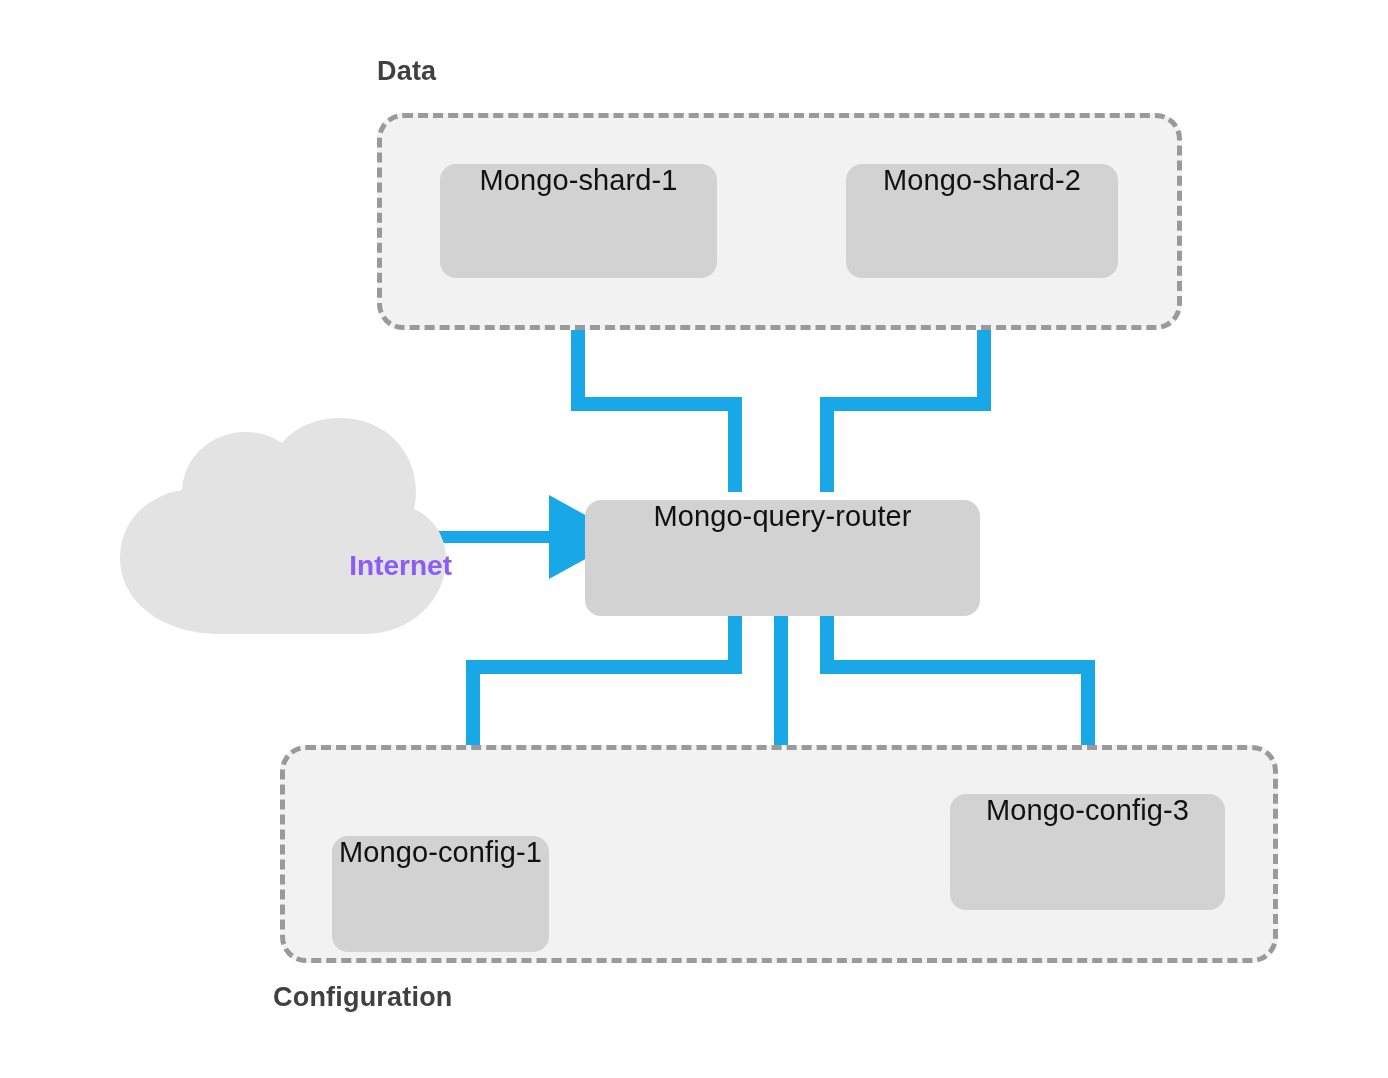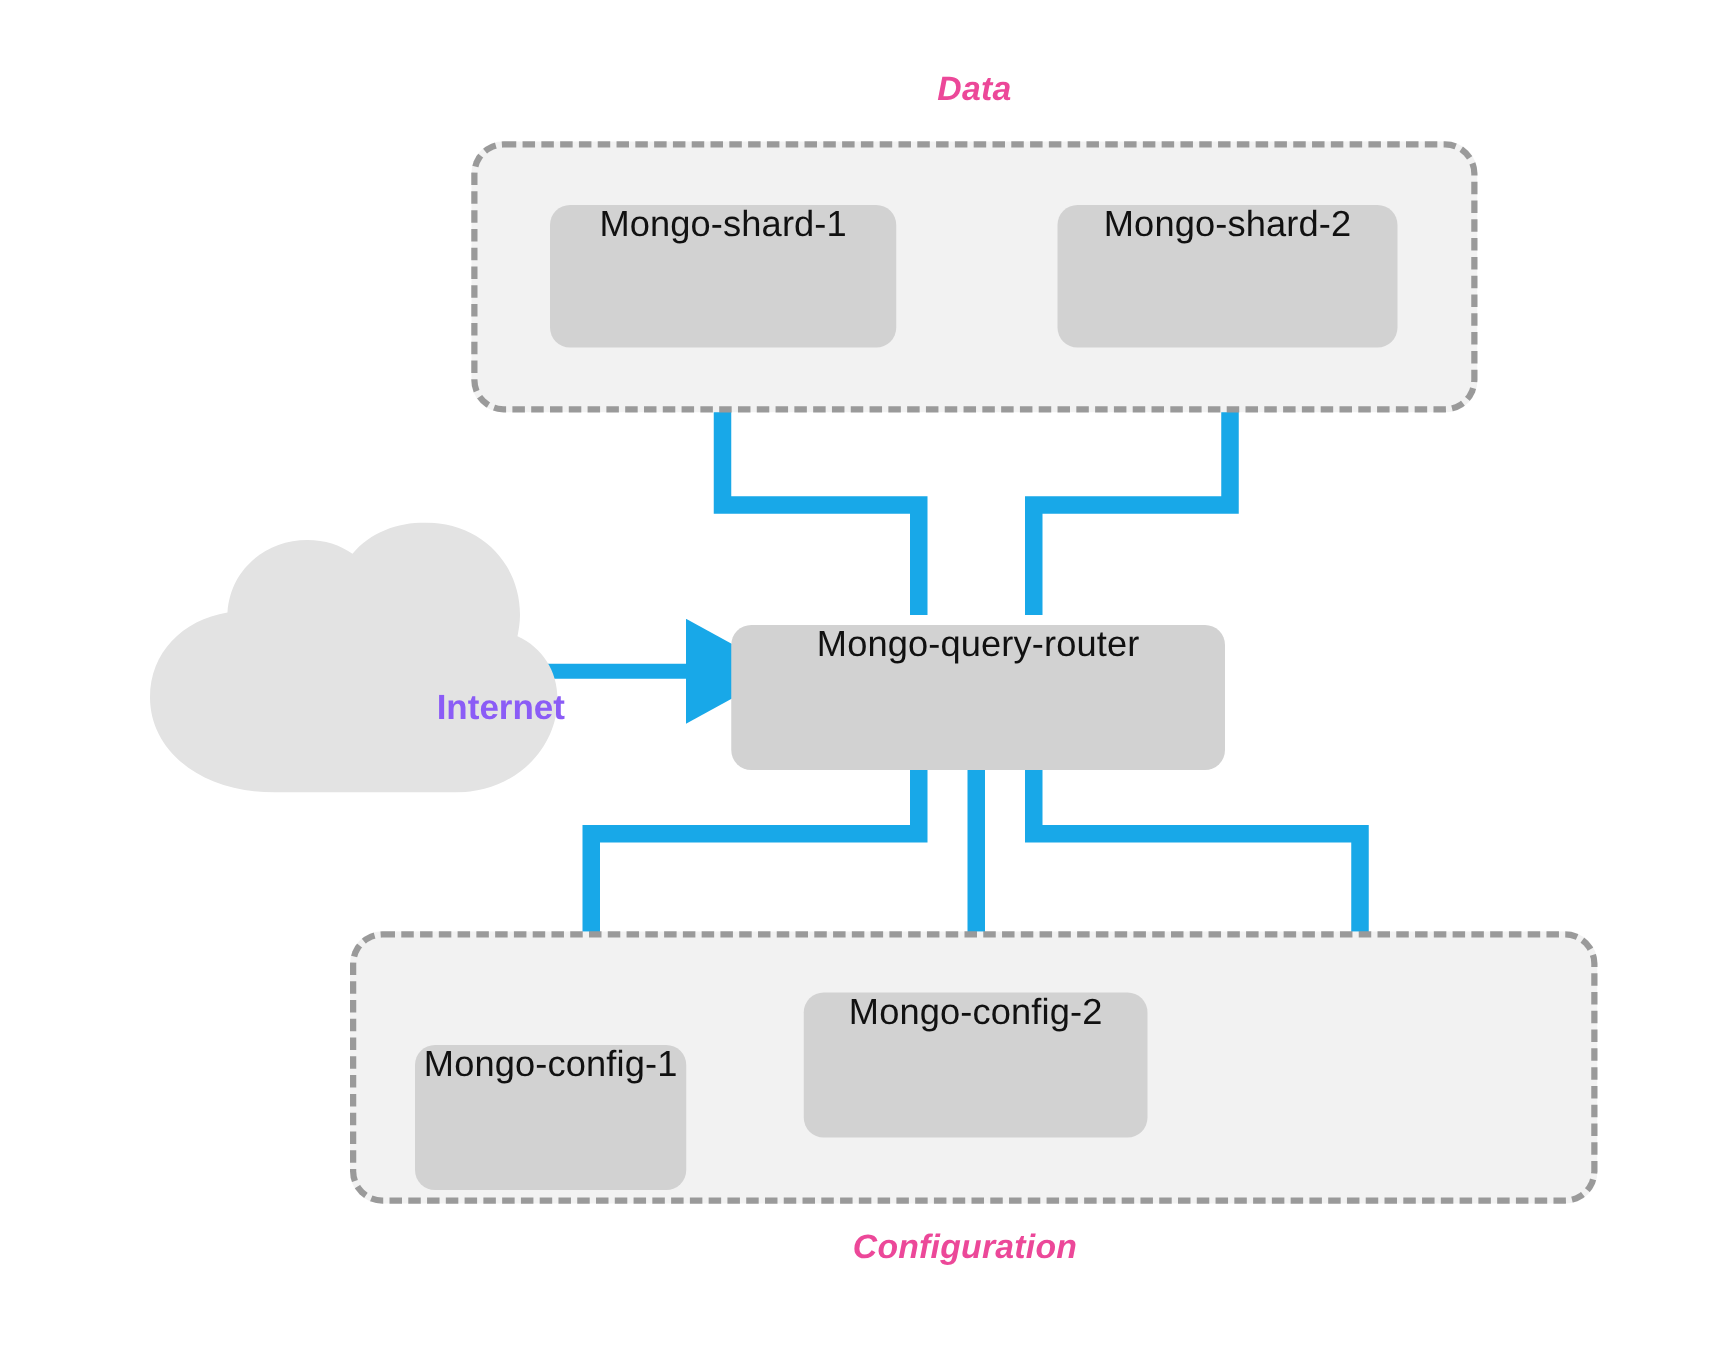--- a/index.html
+++ b/index.html
@@ -26,27 +26,25 @@
   }
   .group-box {
     position: absolute;
     background: #f2f2f2;
     border: 5px dashed #9a9a9a;
     border-radius: 26px;
     box-sizing: border-box;
   }
   .group-title {
     position: absolute;
-    text-align: center;
     font-size: 27px;
     font-weight: 700;
-    color: #ec4899;
+    color: #404040;
     letter-spacing: 0.2px;
     white-space: nowrap;
-    font-style: italic;
   }
   .node {
     position: absolute;
     background: #d2d2d2;
     border-radius: 16px;
     box-sizing: border-box;
     display: flex;
     align-items: flex-start;
     justify-content: center;
     color: #111111;
@@ -125,20 +123,20 @@
   <div class="node" style="left:585px; top:480px; width:395px; height:116px;margin-top:20px;">
     <span>Mongo-query-router</span>
   </div>
 
   <div class="group-box" style="left:280px; top:745px; width:998px; height:218px;"></div>
 
   <div class="node" style="left:332px; top:836px; width:217px; height:116px;">
     <span>Mongo-config-1</span>
   </div>
 
-  <div class="node" style="left:643px; top:794px; width:275px; height:116px;">
-    <span>Mongo-config-2</span>
+
+  <div class="node" style="left:950px; top:794px; width:275px; height:116px;">
+    <span>Mongo-config-3</span>
   </div>
-
 
   <div class="group-title" style="left:273px; top:982px; width:998px;">Configuration</div>
 
 </div>
 
 </body></html>

